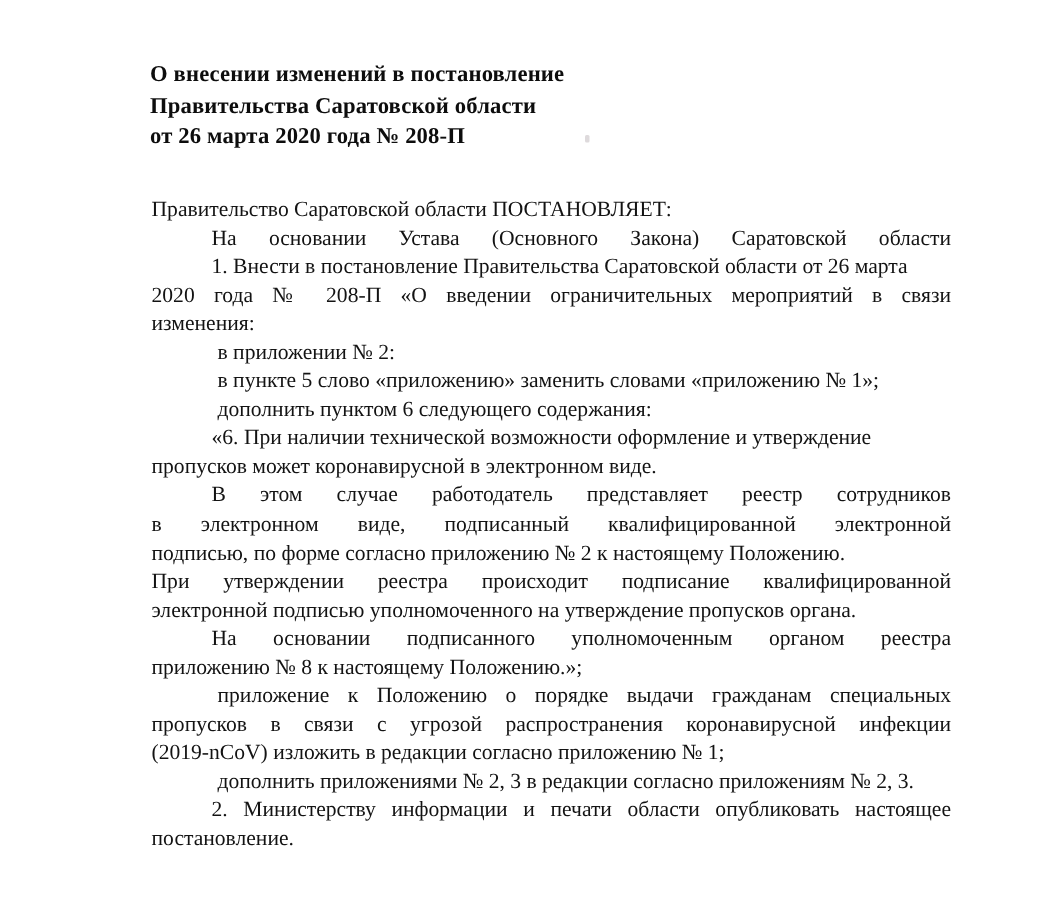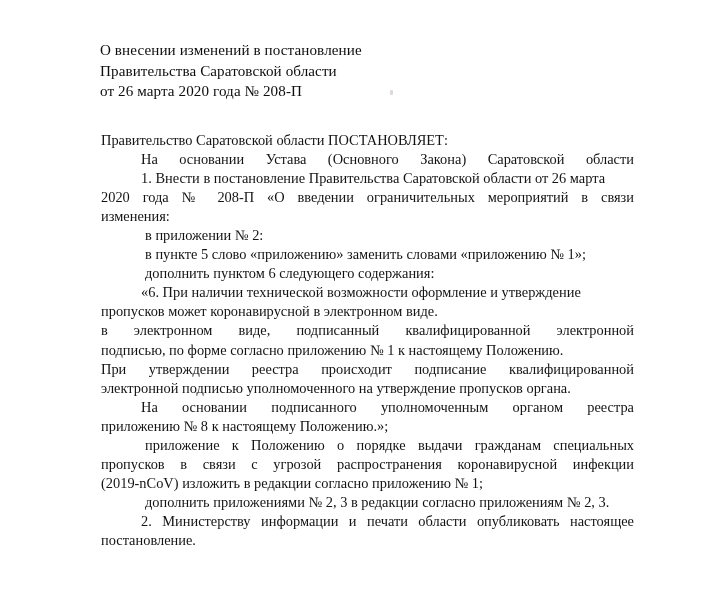--- a/index.html
+++ b/index.html
@@ -23,21 +23,21 @@
     inset: 0;
     background: #ffffff;
   }
 
   
   .doc-title {
     position: absolute;
     left: 100px;
     top: 40px;
     width: 480px;
-    font-weight: normal;
+    font-weight: bold;
     font-size: 15.1px;
     line-height: 20.6px;
     letter-spacing: 0.1px;
     color: #0d0d0d;
   }
   .doc-title .tline {
     display: block;
     white-space: nowrap;
   }
 
@@ -123,22 +123,23 @@
     <p class="para">
       <span class="ln last lead-2">дополнить пунктом 6 следующего содержания:</span>
     </p>
 
     <p class="para">
       <span class="ln lead-1 nostretch">«6. При наличии технической возможности оформление и утверждение</span>
       <span class="ln last">пропусков может коронавирусной в электронном виде.</span>
     </p>
 
     <p class="para">
+      <span class="ln lead-1">В этом случае работодатель представляет реестр сотрудников</span>
       <span class="ln">в электронном виде, подписанный квалифицированной электронной</span>
-      <span class="ln nostretch">подписью, по форме согласно приложению № 1 к настоящему Положению.</span>
+      <span class="ln nostretch">подписью, по форме согласно приложению № 2 к настоящему Положению.</span>
       <span class="ln">При утверждении реестра происходит подписание квалифицированной</span>
       <span class="ln last">электронной подписью уполномоченного на утверждение пропусков органа.</span>
     </p>
 
     <p class="para">
       <span class="ln lead-1">На основании подписанного уполномоченным органом реестра</span>
       <span class="ln last">приложению № 8 к настоящему Положению.»;</span>
     </p>
 
     <p class="para">

